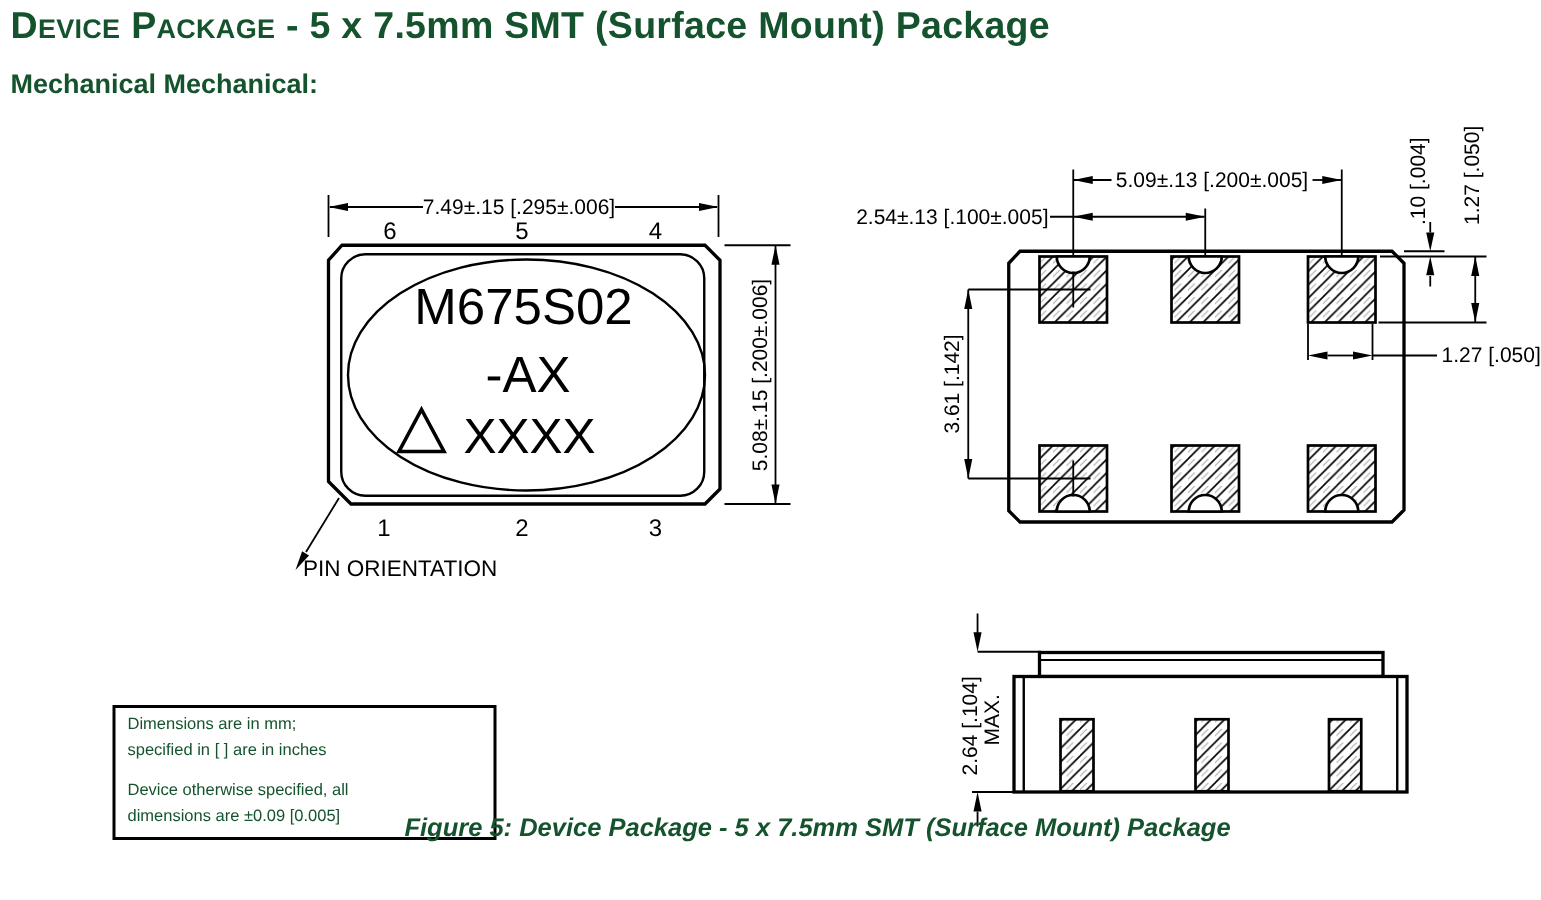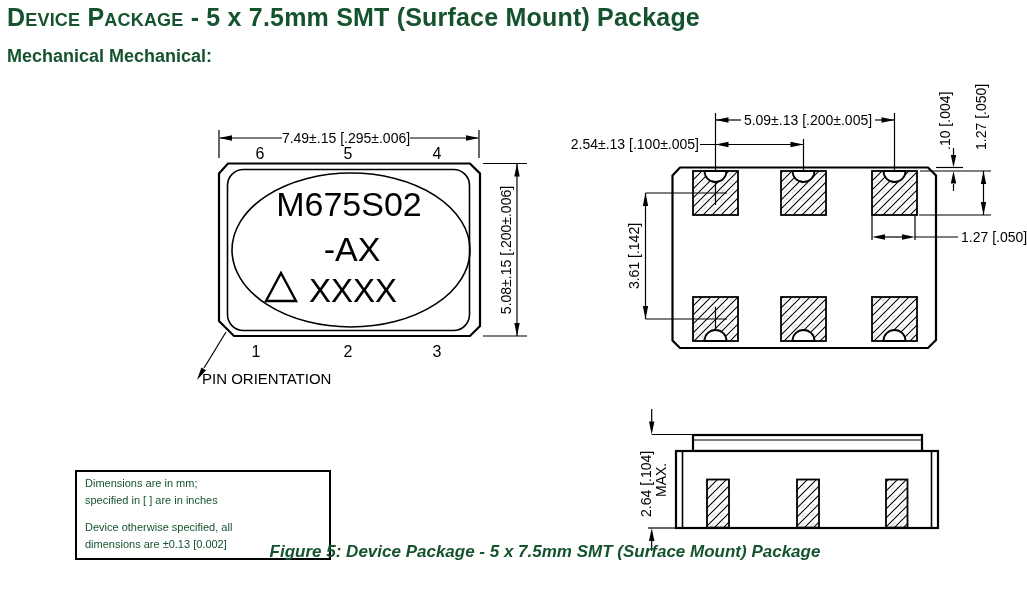--- a/index.html
+++ b/index.html
@@ -214,18 +214,18 @@
       <polygon class="arrow" points="651.7,528 649,541 654.4,541"></polygon>
       <text class="dim" transform="translate(651,517) rotate(-90)">2.64 [.104]</text>
       <text class="dim" transform="translate(666,497) rotate(-90)">MAX.</text>
     </g>
   </svg>
 
   <div class="notes">
     <p><span>Dimensions are in mm;</span><br>
        <span>specified in [ ] are in inches</span></p>
     <p><span>Device otherwise specified, all</span><br>
-       <span>dimensions are ±0.13 [0.002]</span></p>
+       <span>dimensions are ±0.09 [0.005]</span></p>
   </div>
 
   <div class="caption">Figure 5: Device Package - 5 x 7.5mm SMT (Surface Mount) Package</div>
 
 </div>
 
 </body></html>

